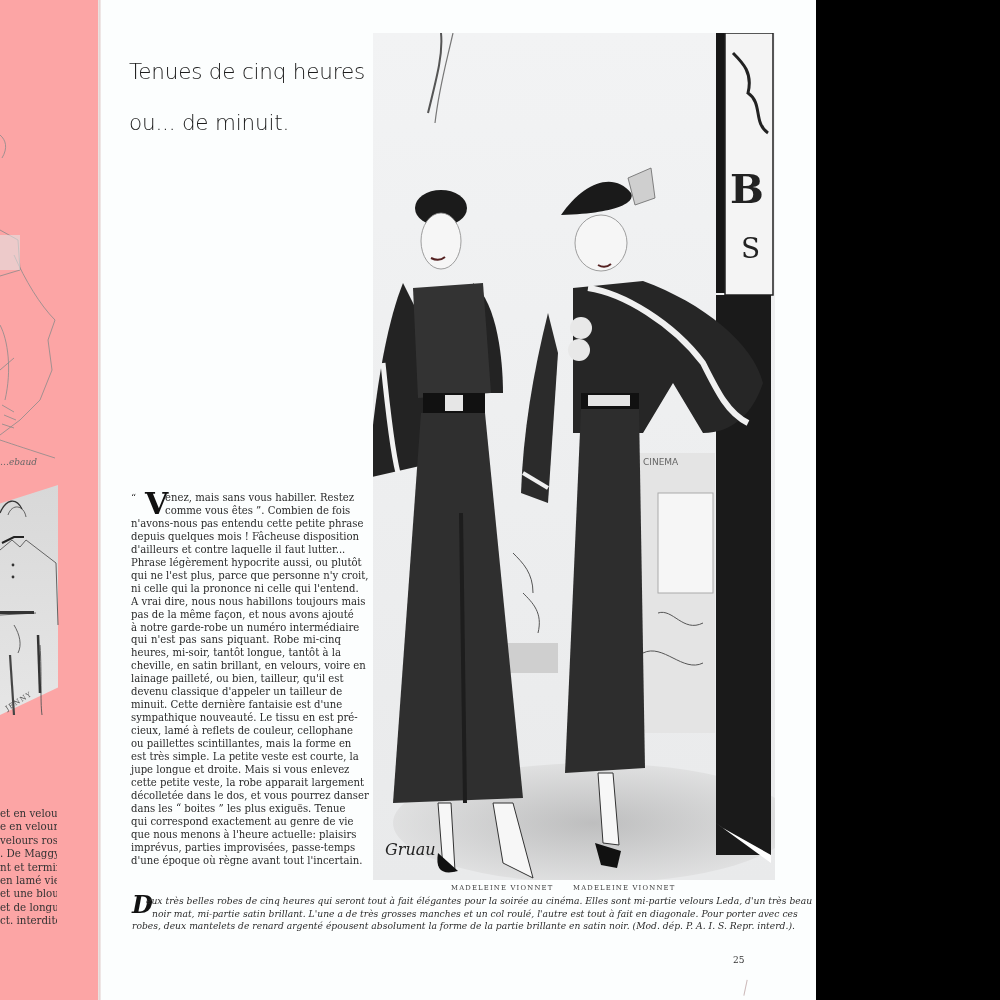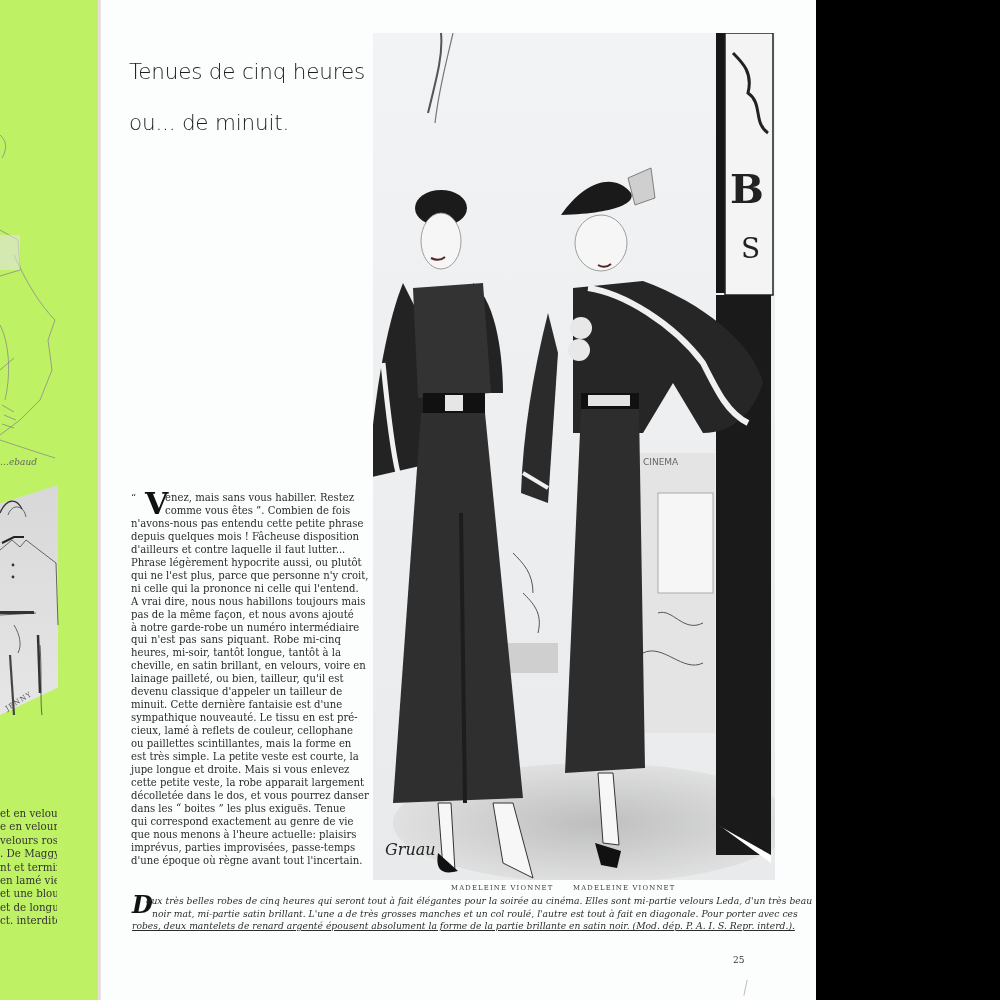--- a/index.html
+++ b/index.html
@@ -1,18 +1,18 @@
 <!DOCTYPE html>
 <html><head>
 <meta charset="utf-8">
 <style>
   html, body { margin:0; padding:0; }
   body { width:1000px; height:1000px; position:relative; overflow:hidden; background:#000; font-family:"DejaVu Serif", serif; }
   .spread { position:absolute; left:0; top:0; width:816px; height:1000px; background:#fbfdfd; }
-  .left-page { position:absolute; left:0; top:0; width:99px; height:1000px; background:#bef264; overflow:hidden; }
+  .left-page { position:absolute; left:0; top:0; width:99px; height:1000px; background:#fca5a5; overflow:hidden; }
   .gutter { position:absolute; left:98px; top:0; width:3px; height:1000px; background:linear-gradient(90deg,#efe6e4,#e4d6d4,#f4eeee); }
   .right-page { position:absolute; left:101px; top:0; width:715px; height:1000px; background:#fcfefe; }
 
   
   .lp-sketch1 { position:absolute; left:0; top:40px; width:56px; height:430px; }
   .lp-panel { position:absolute; left:0; top:485px; width:58px; height:230px; background:linear-gradient(180deg,#d8d8d8,#e6e6e6); clip-path:polygon(0 8%,100% 0,100% 88%,0 100%); }
   .lp-figure { position:absolute; left:0; top:485px; width:60px; height:240px; }
   .lp-credit { position:absolute; left:4px; top:706px; font-size:7px; letter-spacing:1px; color:#555; transform:rotate(-32deg); transform-origin:left top; }
   .lp-text { position:absolute; left:0; top:807px; width:57px; font-size:10.3px; line-height:13.4px; color:#333; text-align:right; white-space:nowrap; }
   .lp-text div { overflow:hidden; }
@@ -26,21 +26,21 @@
   .body-col .ln { display:block; text-align-last:justify; white-space:nowrap; }
   .body-col .ln.last { text-align-last:left; }
   .dropcap { position:absolute; left:145px; top:489px; font-family:"DejaVu Serif", serif; font-size:30px; font-weight:bold; color:#111; line-height:30px; }
 
   
   .illus { position:absolute; left:373px; top:33px; width:402px; height:847px; background:#f1f2f3; overflow:hidden; }
 
   .credit-labels { position:absolute; top:884px; font-size:6.8px; letter-spacing:1.2px; color:#444; font-family:"DejaVu Serif", serif; }
   .caption { position:absolute; left:132px; top:895px; width:634px; font-family:"DejaVu Serif", serif; font-style:italic; font-size:9.2px; line-height:12.6px; color:#2b2b2b; }
   .caption .ln { display:block; white-space:nowrap; text-align-last:justify; text-align:justify; }
-  .caption .ln.last { text-align-last:left;text-decoration:underline; }
+  .caption .ln.last { text-align-last:left; }
   .caption .indent { padding-left:20px; }
   .cap-drop { position:absolute; left:132px; top:893px; font-family:"DejaVu Serif", serif; font-style:italic; font-weight:bold; font-size:24px; line-height:24px; color:#111; }
   .page-num { position:absolute; left:733px; top:955px; font-size:9px; font-weight:normal; color:#333; font-family:"DejaVu Serif", serif; }
   .mark { position:absolute; left:745px; top:980px; width:2px; height:16px; border-left:1px solid #a88; transform:rotate(12deg); opacity:.6; }
 </style>
 </head>
 <body>
 
 <div class="spread">
 

